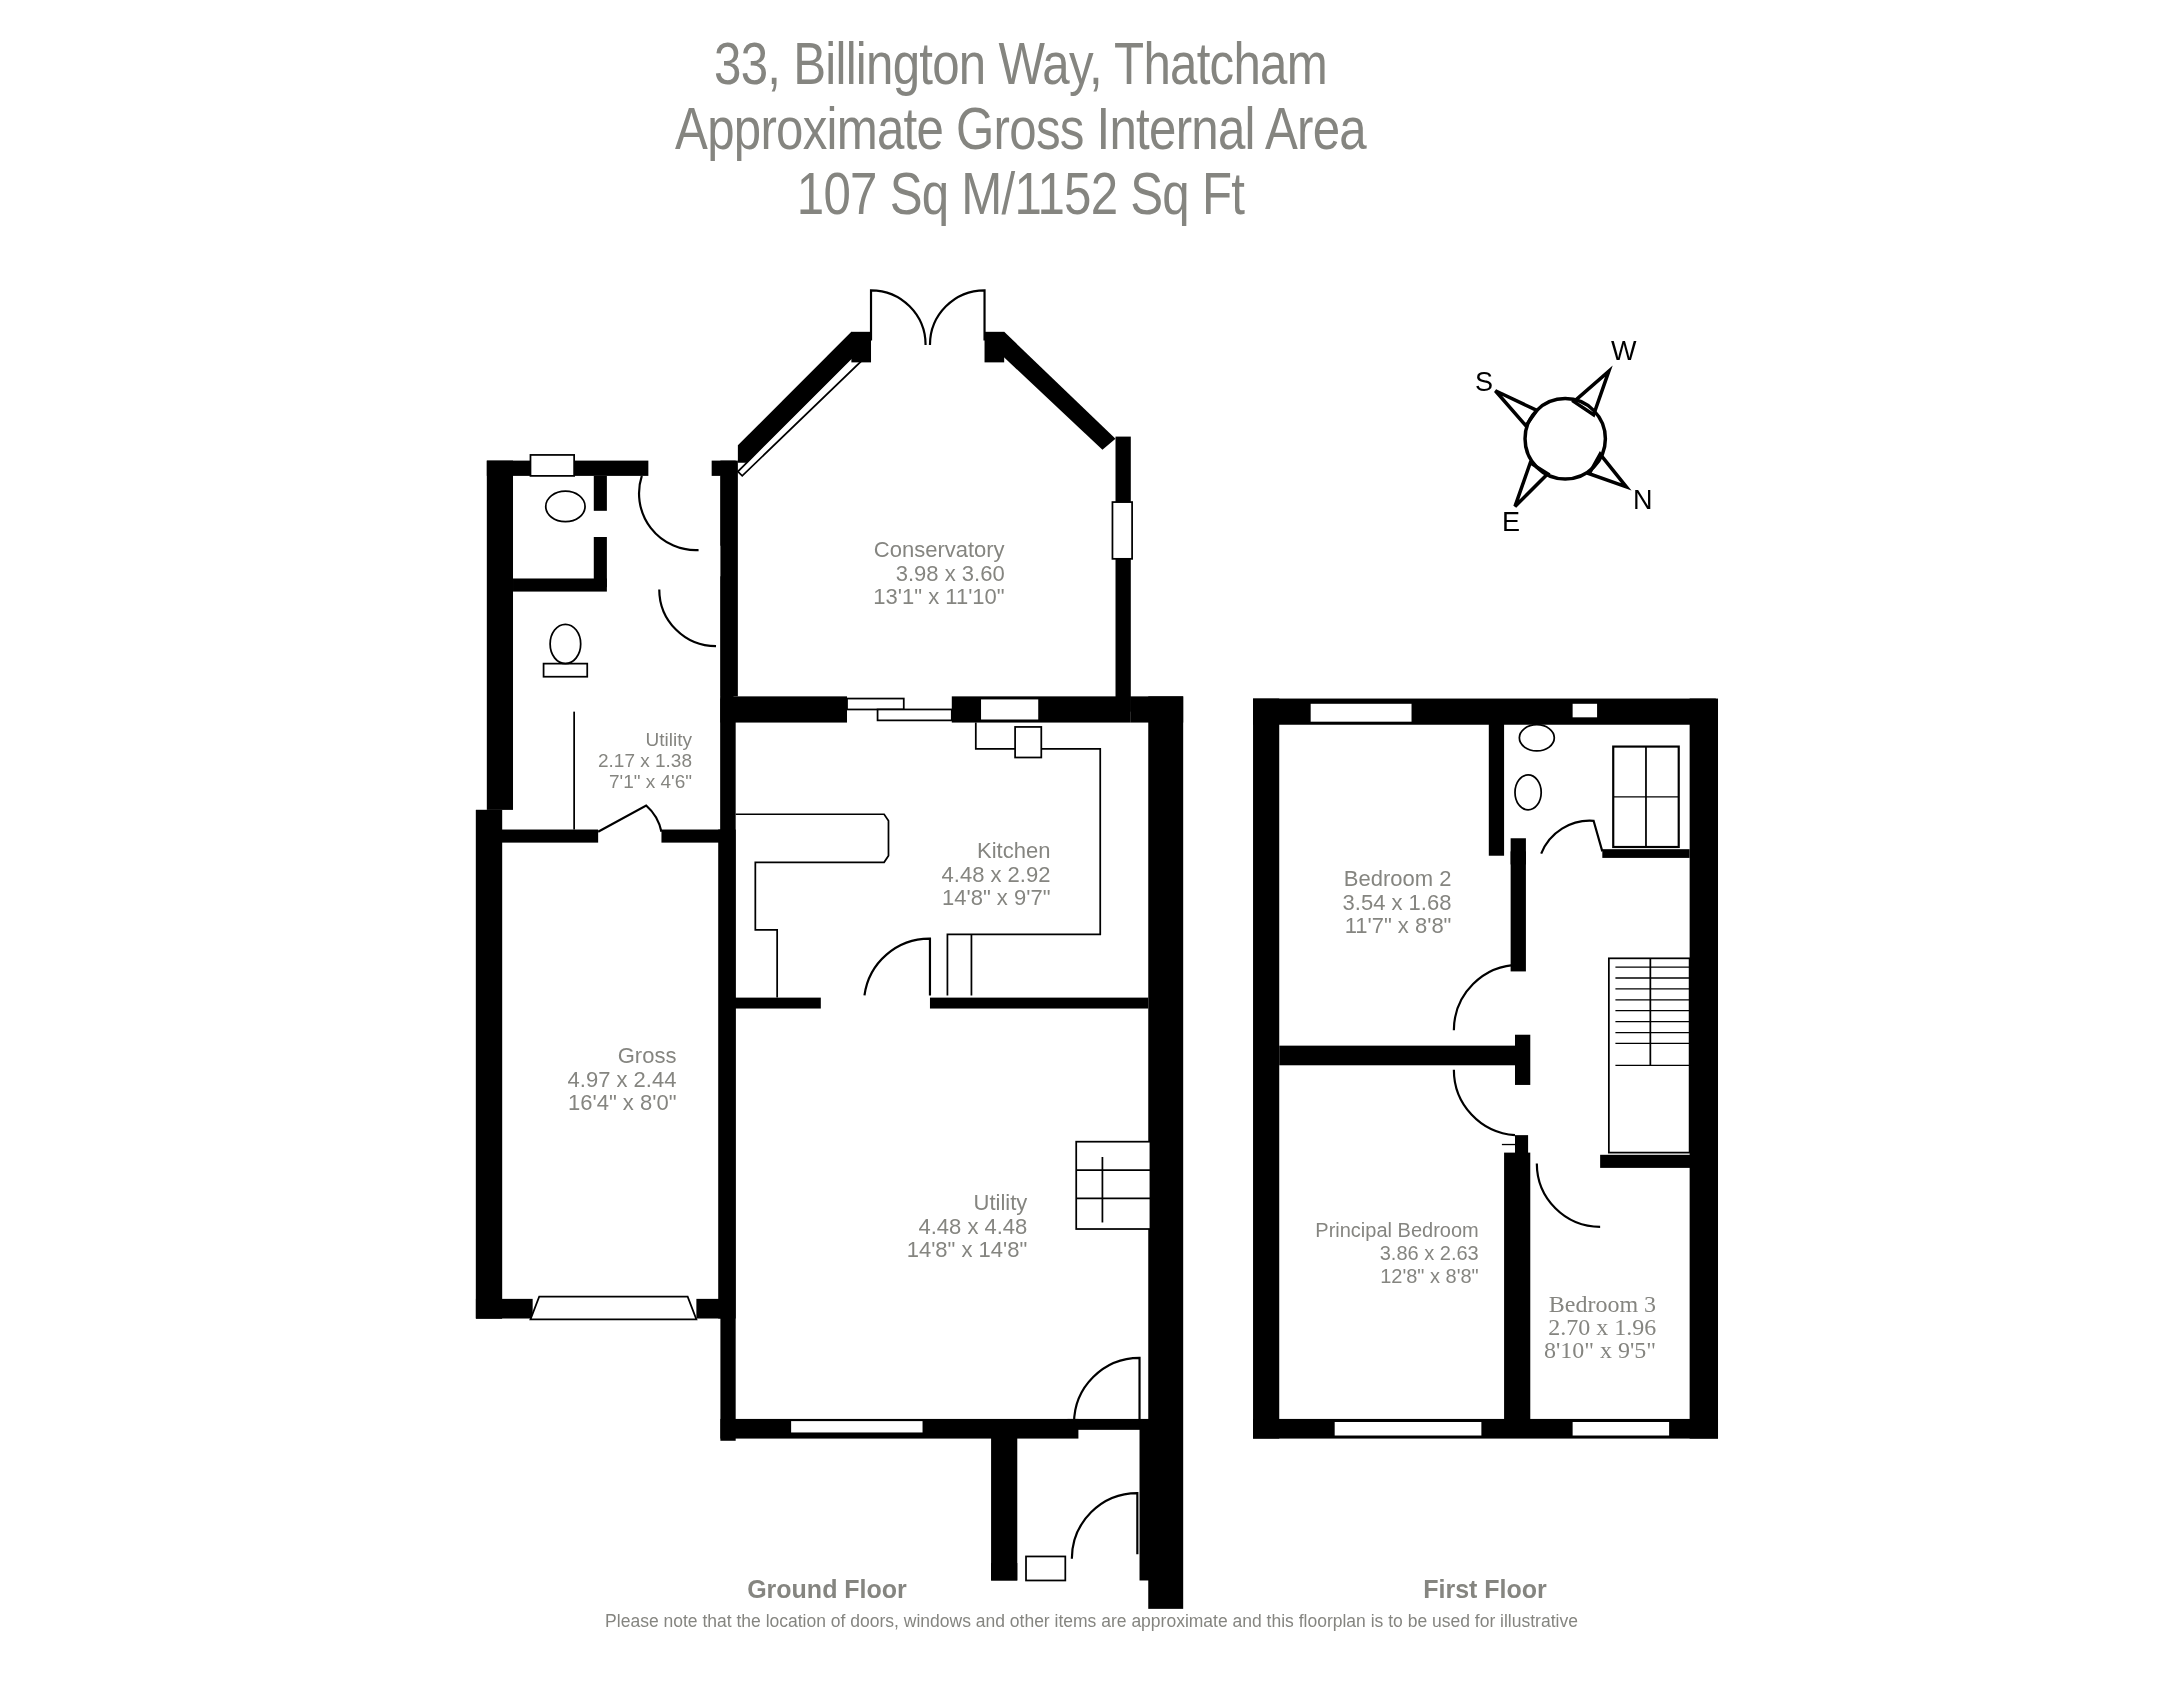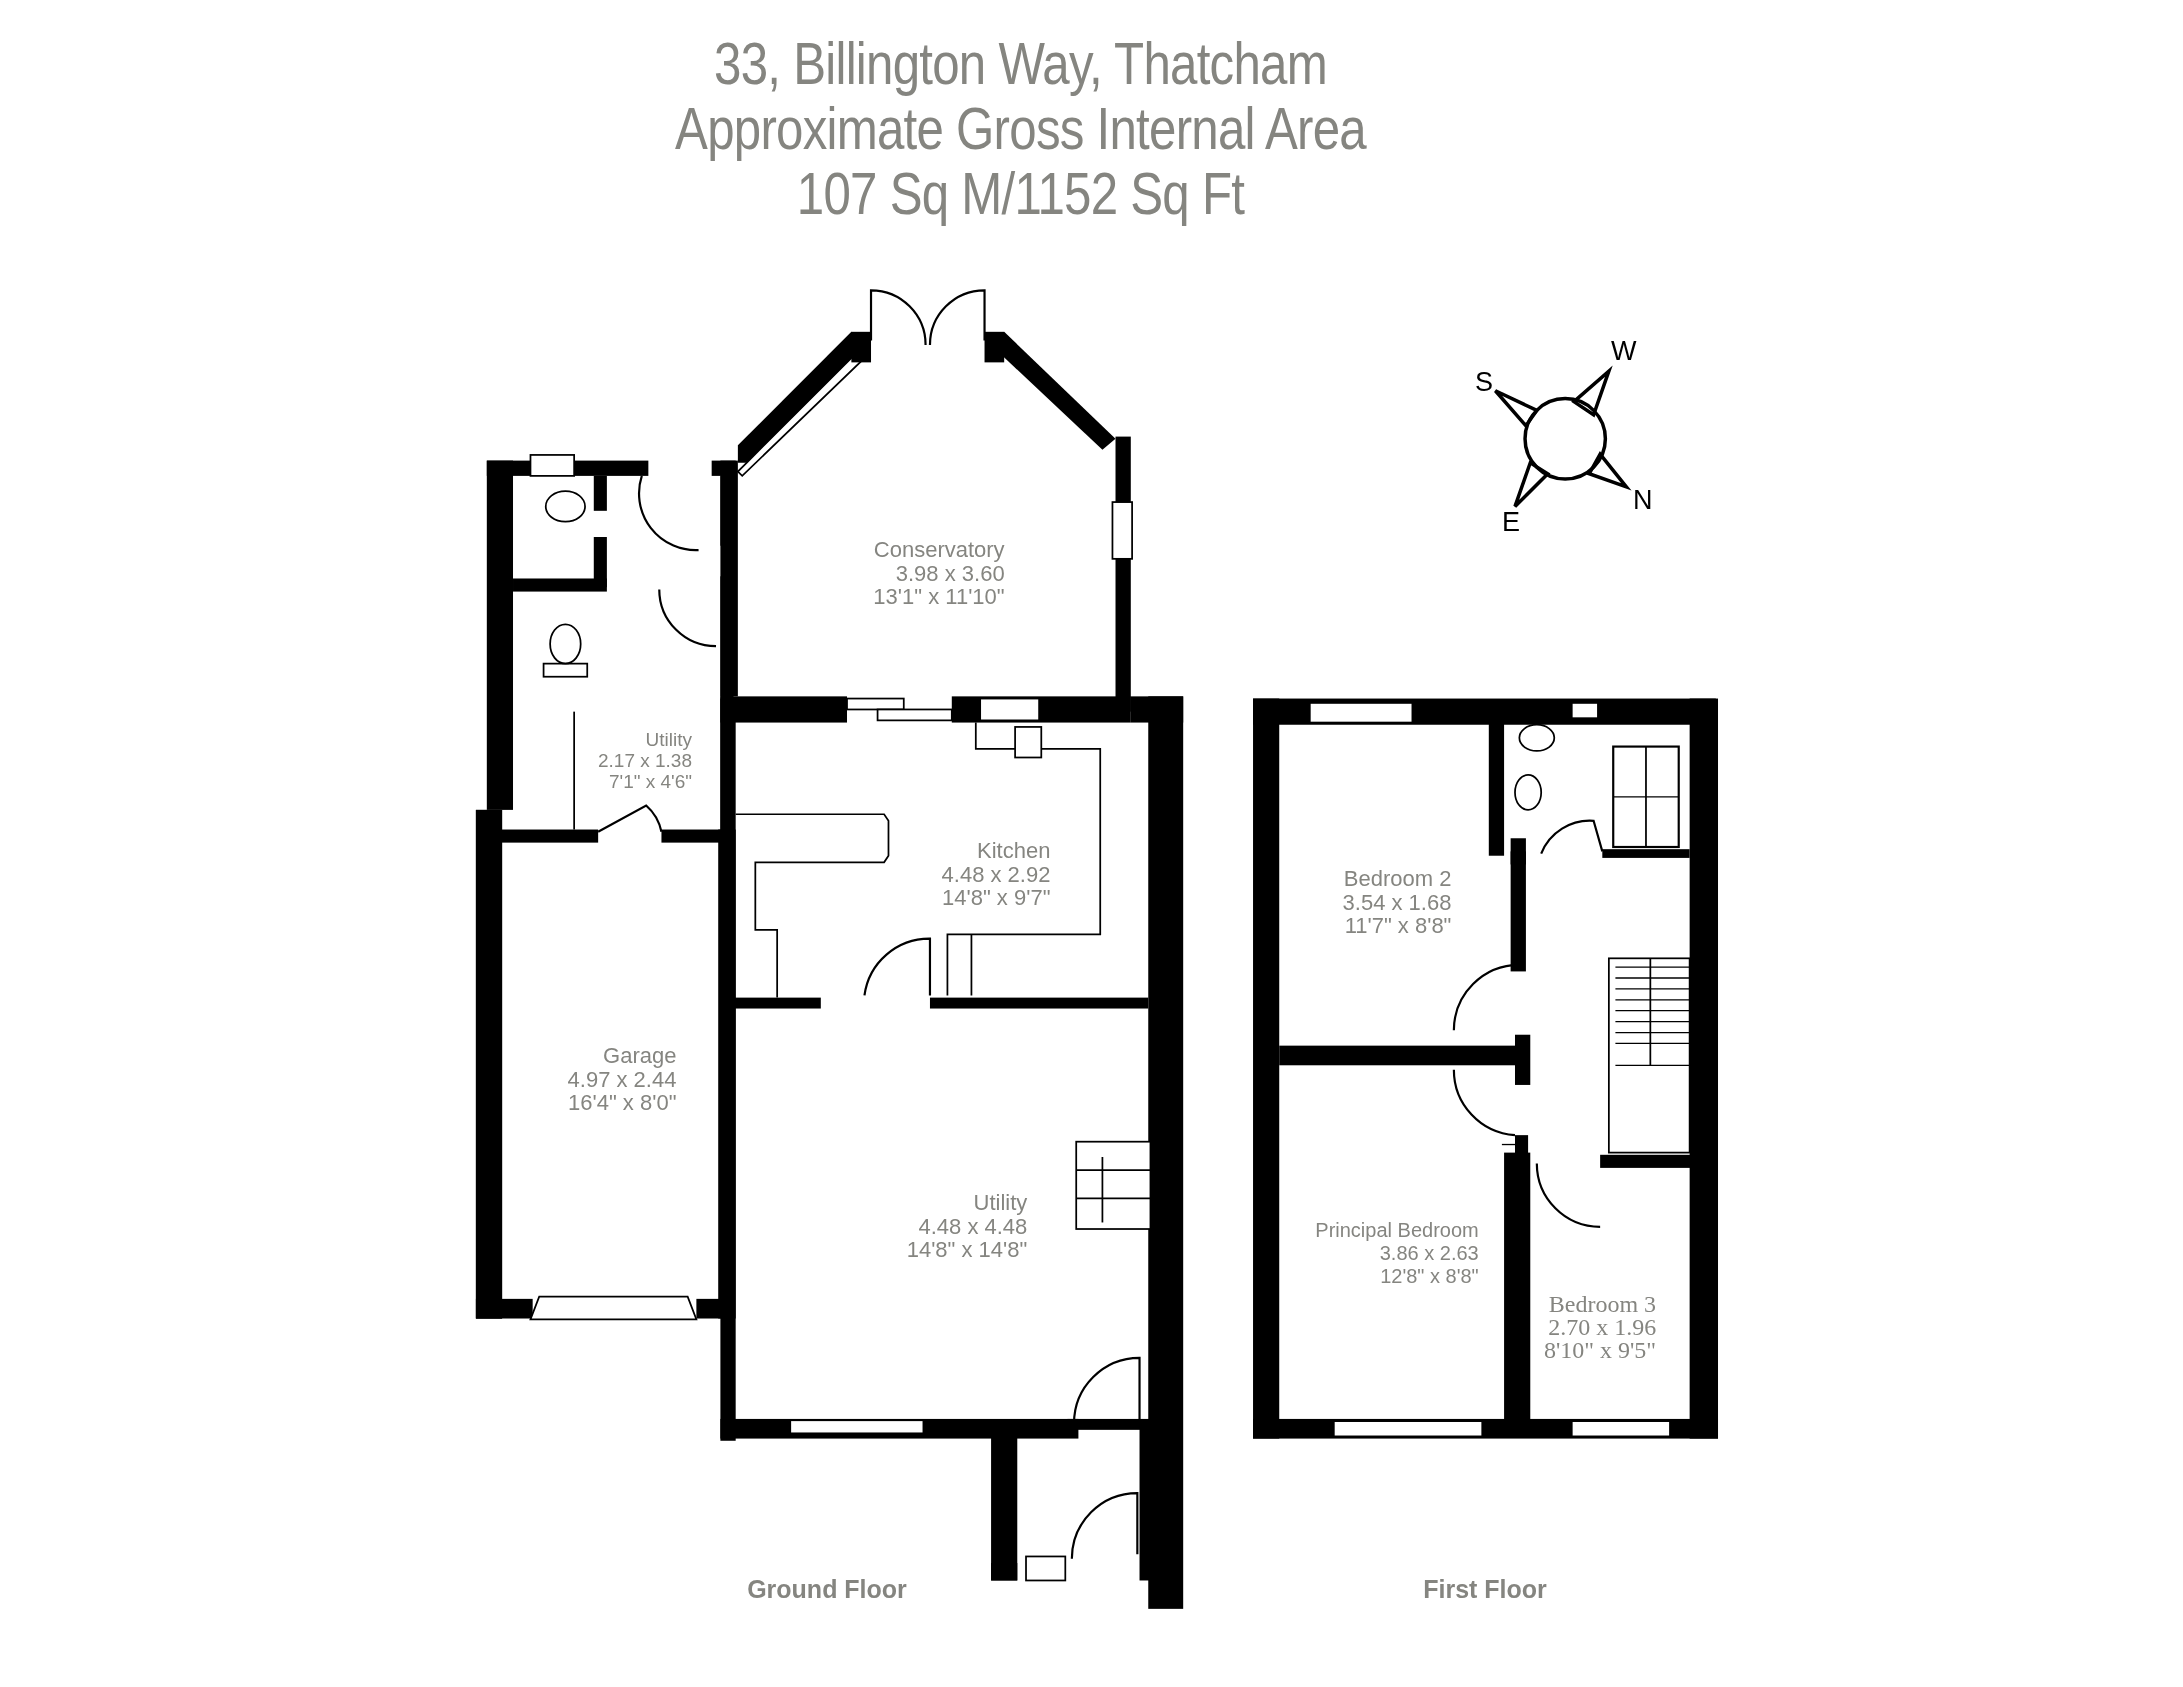--- a/index.html
+++ b/index.html
@@ -175,21 +175,21 @@
   <div>Utility</div>
   <div>2.17 x 1.38</div>
   <div>7'1" x 4'6"</div>
 </div>
 <div class="room-label" style="left:996px;top:823px;">
   <div>Kitchen</div>
   <div>4.48 x 2.92</div>
   <div>14'8" x 9'7"</div>
 </div>
 <div class="room-label" style="left:622px;top:1028px;">
-  <div>Garage</div>
+  <div>Gross</div>
   <div>4.97 x 2.44</div>
   <div>16'4" x 8'0"</div>
 </div>
 <div class="room-label" style="left:967px;top:1175px;">
   <div>Utility</div>
   <div>4.48 x 4.48</div>
   <div>14'8" x 14'8"</div>
 </div>
 
 <div class="room-label" style="left:1397px;top:851px;">
@@ -205,14 +205,15 @@
 <div class="room-label" style="left:1600px;top:1277px;font-size:24px;line-height:23px;font-family:Liberation Serif, serif;">
   <div>Bedroom 3</div>
   <div>2.70 x 1.96</div>
   <div>8'10" x 9'5"</div>
 </div>
 
 <div class="floor-label" style="left:827px;top:1575px;">Ground Floor</div>
 <div class="floor-label" style="left:1485px;top:1575px;">First Floor</div>
 
 <div class="disclaimer">
+  <div>Please note that the location of doors, windows and other items are approximate and this floorplan is to be used for illustrative</div>
 </div>
 
 
 </body></html>

